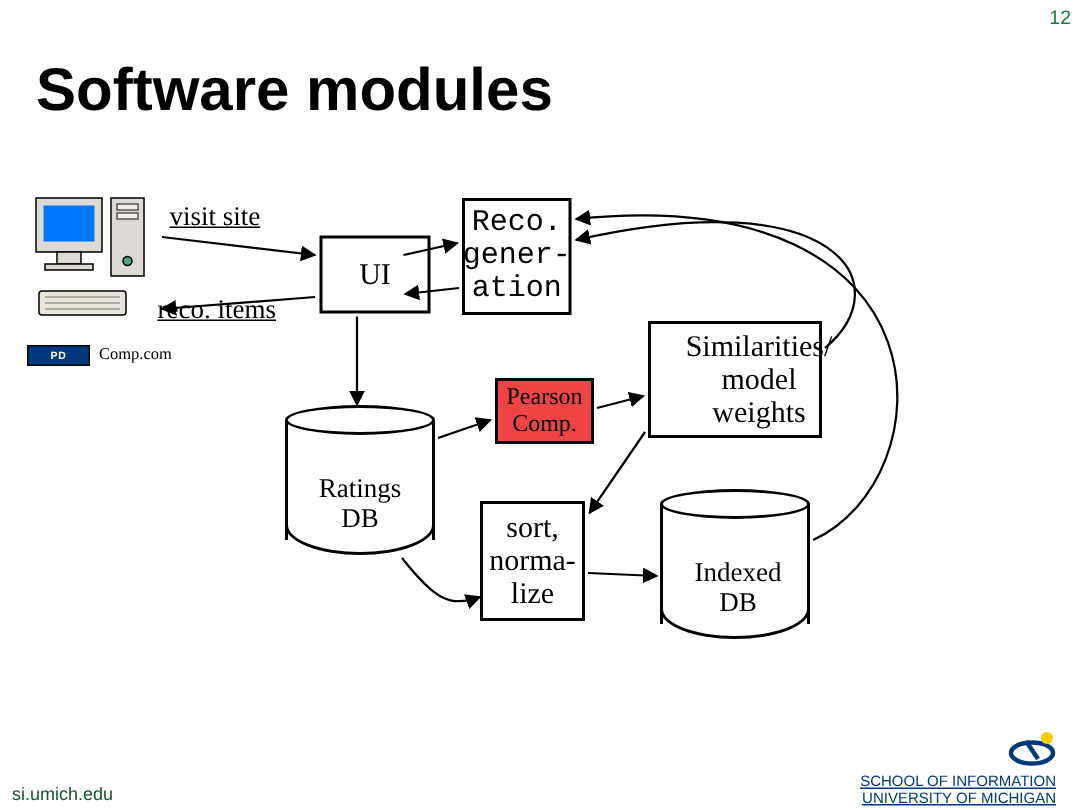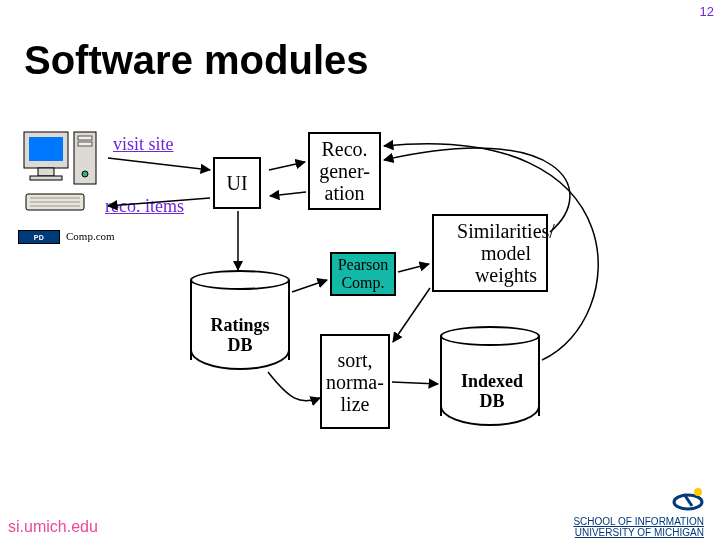--- a/index.html
+++ b/index.html
@@ -1,30 +1,30 @@
 <!DOCTYPE html>
 <html><head>
 <meta charset="utf-8">
 <style>
   * { box-sizing: border-box; margin: 0; padding: 0; }
   html, body { width: 720px; height: 540px; font-family: Arial, Helvetica, sans-serif; background: #fff; position: relative; overflow: hidden; }
-  .slide-number { position: absolute; top: 4px; right: 6px; font-size: 13px; color: #6d28d9; }
+  .slide-number { position: absolute; top: 4px; right: 6px; font-size: 13px; color: #15803d; }
   .title { position: absolute; top: 38px; left: 24px; font-size: 40px; font-weight: bold; color: #000000; text-align: right; }
-  .arrow-label { position: absolute; font-family: "Times New Roman", serif; font-size: 18px; color: #6d28d9; text-decoration: underline; }
+  .arrow-label { position: absolute; font-family: "Times New Roman", serif; font-size: 18px; color: #000000; text-decoration: underline; }
   .box { position: absolute; border: 2px solid #000; background: #fff; display: flex; align-items: center; justify-content: center; text-align: center; font-family: "Times New Roman", serif; font-size: 20px; line-height: 1.1; }
-  .pearson { position: absolute; border: 2px solid #000; background: #14b8a6; display: flex; align-items: center; justify-content: center; font-family: "Times New Roman", serif; font-size: 16px; text-align: center; line-height: 1.1; }
+  .pearson { position: absolute; border: 2px solid #000; background: #ef4444; display: flex; align-items: center; justify-content: center; font-family: "Times New Roman", serif; font-size: 16px; text-align: center; line-height: 1.1; }
   .cylinder { position: absolute; }
   .cyl-body { border-left: 2px solid #000; border-right: 2px solid #000; background: #fff; position: absolute; }
   .cyl-ellipse { border: 2px solid #000; border-radius: 50%; background: #fff; position: absolute; }
   .cyl-bottom { border: 2px solid #000; border-top: none; border-radius: 0 0 50% 50% / 0 0 100% 100%; background: #fff; position: absolute; }
-  .cyl-label { position: absolute; font-family: "Times New Roman", serif; font-size: 18px; text-align: center; line-height: 1.1; font-weight: bold; }
+  .cyl-label { position: absolute; font-family: "Times New Roman", serif; font-size: 18px; text-align: center; line-height: 1.1; }
   .clker { position: absolute; font-family: "Times New Roman", serif; font-size: 11px; }
   .pd-badge { position: absolute; width: 42px; height: 14px; background: #003a7a; border: 1px solid #000; display: flex; align-items: center; justify-content: center; }
   .pd-badge span { color: #fff; font-size: 7px; font-weight: bold; letter-spacing: 0.5px; }
-  .footer-left { position: absolute; left: 8px; bottom: 4px; font-size: 16px; color: #ec4899; }
+  .footer-left { position: absolute; left: 8px; bottom: 4px; font-size: 12px; color: #14532d; }
   .footer-right { position: absolute; right: 16px; bottom: 2px; font-size: 10px; text-align: right; color: #003a7a; line-height: 1.1; text-decoration: underline; }
   .logo { position: absolute; right: 14px; bottom: 28px; width: 36px; height: 28px; }
   svg.arrows { position: absolute; top: 0; left: 0; width: 720px; height: 540px; pointer-events: none; }
   .computer { position: absolute; }
 </style>
 </head>
 <body>
 
 <div class="slide-number">12</div>
 <div class="title">Software modules</div>
@@ -50,42 +50,42 @@
 </div>
 
 <div class="pd-badge" style="left:18px; top:230px;">
     <span>PD</span>
   </div>
 <div class="clker" style="left:66px; top:230px;">Comp.com</div>
 
 <div class="arrow-label" style="left:113px; top:134px;">visit site</div>
 <div class="arrow-label" style="left:105px; top:196px;">reco. items</div>
 
-<div class="box" style="left:213px; top:157px; width:48px; height:52px;text-align:right;">
+<div class="box" style="left:213px; top:157px; width:74px; height:52px;text-align:right;">
   <span>UI</span>
 </div>
 
 <div class="box" style="left:308px; top:132px; width:73px; height:78px; white-space: pre-line;">
-  <span style="white-space: pre-line;">Reco.
+  <span style="white-space: pre-line; font-family: Liberation Mono, monospace;">Reco.
 gener-
 ation</span>
 </div>
 
 <div class="box" style="left:432px; top:214px; width:116px; height:78px;">
   <span style="white-space: pre-line; margin-left: 32px;">Similarities/
 model
 weights</span>
 </div>
 
 <div class="pearson" style="left:330px; top:252px; width:66px; height:44px;">
   <span style="white-space: pre-line;">Pearson
 Comp.</span>
 </div>
 
-<div class="box" style="left:320px; top:334px; width:70px; height:95px;">
+<div class="box" style="left:320px; top:334px; width:70px; height:80px;">
   <span style="white-space: pre-line;">sort,
 norma-
 lize</span>
 </div>
 
 <div class="cylinder" style="left:190px; top:270px; width:100px; height:100px;">
   <div class="cyl-body" style="left:0; top:10px; width:100px; height:80px;"></div>
   <div class="cyl-bottom" style="left:0; top:80px; width:100px; height:20px;"></div>
   <div class="cyl-ellipse" style="left:0; top:0; width:100px; height:20px;"></div>
 </div>

